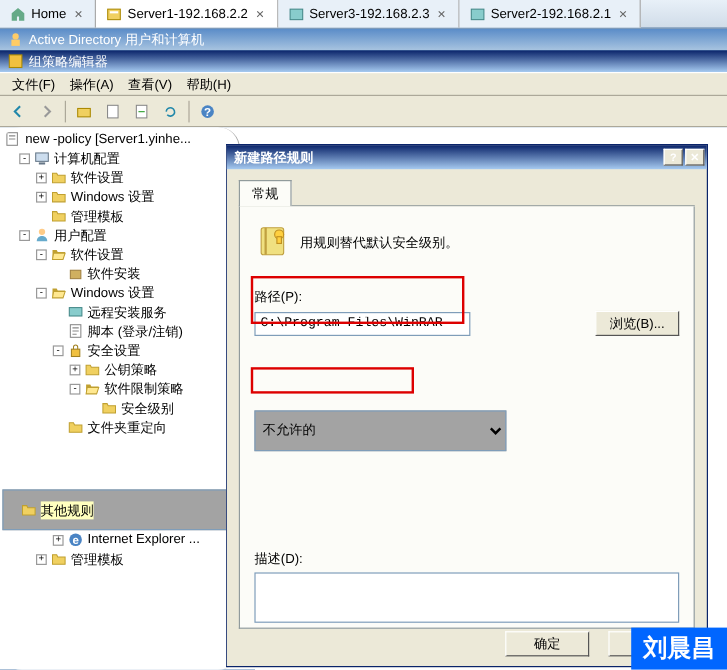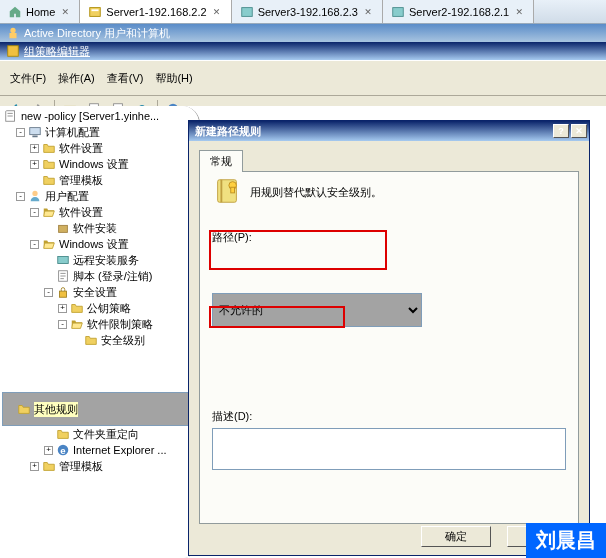--- a/index.html
+++ b/index.html
@@ -10,25 +10,25 @@
 .tab { display: flex; align-items: center; gap: 4px; padding: 0 8px; border-right: 1px solid #aaa; background: #e8f0f8; cursor: pointer; }
 .tab.active { background: #fff; }
 .tab .ticon { width: 14px; height: 14px; display: inline-block; }
 .tab .close { width: 12px; height: 12px; display: flex; align-items: center; justify-content: center; font-size: 9px; color: #666; }
 
 
 .ad-title { height: 18px; background: linear-gradient(#5a8cc8, #a8c4e0); color: #fff; padding: 1px 6px; font-size: 12px; display: flex; align-items: center; }
 .ad-title .icn { width: 14px; height: 14px; margin-right: 4px; }
 
 
-.win-title { height: 18px; background: linear-gradient(#0a246a, #a6caf0); color: #fff; padding: 1px 6px; font-size: 12px; display: flex; align-items: center; text-decoration: underline; }
+.win-title { height: 18px; background: linear-gradient(#0a246a, #a6caf0); color: #fff; padding: 1px 6px; font-size: 12px; display: flex; align-items: center; }
 .win-title .icn { width: 14px; height: 14px; margin-right: 4px; }
 
 
-.menubar { height: 36px; background: #ece9d8; border-top: 1px solid #fff; border-bottom: 1px solid #aca899; display: flex; align-items: center; padding: 0 4px; }
+.menubar { height: 20px; background: #ece9d8; border-top: 1px solid #fff; border-bottom: 1px solid #aca899; display: flex; align-items: center; padding: 0 4px; }
 .menubar span { padding: 2px 6px; cursor: pointer; }
 
 
 .toolbar { height: 26px; background: #ece9d8; border-bottom: 1px solid #aca899; display: flex; align-items: center; gap: 2px; padding: 0 4px; }
 .tbtn { width: 22px; height: 22px; border: 1px solid transparent; display: flex; align-items: center; justify-content: center; cursor: pointer; }
 .tsep { width: 1px; height: 18px; background: #aca899; margin: 0 2px; }
 
 
 .main { position: absolute; top: 106px; left: 0; right: 0; bottom: 0; display: flex; background: #fff; }
 
@@ -49,21 +49,21 @@
 
 .dialog { position: absolute; left: 188px; top: 120px; width: 402px; height: 436px; background: #ece9d8; border: 1px solid #0a246a; }
 .dlg-title { height: 20px; background: linear-gradient(#0a246a, #a6caf0); color: #fff; display: flex; align-items: center; justify-content: space-between; padding: 0 2px 0 6px; font-size: 12px; font-weight: bold; }
 .dlg-btns { display: flex; gap: 2px; }
 .dlg-btn { width: 16px; height: 14px; background: #ece9d8; border: 1px solid #fff; border-right-color: #555; border-bottom-color: #555; display: flex; align-items: center; justify-content: center; font-size: 9px; font-family: Arial; cursor: pointer; }
 
 .dlg-body { padding: 8px 10px; height: calc(100% - 20px); position: relative; }
 .tabrow { display: flex; border-bottom: 1px solid #919b9c; }
 .dtab { background: #ece9d8; border: 1px solid #919b9c; border-bottom: none; padding: 3px 10px; position: relative; top: 1px; background: #fcfcf8; cursor: pointer; }
 
-.panel { border: 1px solid #919b9c; border-top: none; background: #fcfcf8; padding: 4px 12px; height: 352px; }
+.panel { border: 1px solid #919b9c; border-top: none; background: #fcfcf8; padding: 14px 12px; height: 352px; }
 .inforow { display: flex; align-items: center; gap: 8px; margin-bottom: 22px; }
 .book-icon { width: 30px; height: 32px; }
 
 .fld-label { margin-bottom: 4px; }
 .row { display: flex; align-items: center; gap: 8px; margin-bottom: 18px; }
 .txt { border: 1px solid #7f9db9; background: #fff; padding: 2px 4px; font-family: "Courier New", monospace; font-size: 11px; height: 20px; }
 .txt.path { width: 180px; }
 .sel { border: 1px solid #7f9db9; background: #a3a3a3; height: 34px; width: 210px; font-size: 11px; padding: 1px 2px; margin-top: 44px; }
 .hl-red { position: absolute; border: 2px solid #d00; pointer-events: none; }
 .btn { background: #ece9d8; border: 1px solid #555; border-top-color: #fff; border-left-color: #fff; padding: 2px 10px; min-width: 70px; cursor: pointer; }
@@ -281,33 +281,33 @@
             </svg></span>
           <span class="lbl">软件限制策略</span>
         </div>
         <div class="tn indent-5">
           <span class="exp none"></span>
           <span class="ticon"><svg viewBox="0 0 16 16">
               <path d="M2 4h4l1 2h7v7H2z" fill="#f0d060" stroke="#c0a030"></path>
             </svg></span>
           <span class="lbl">安全级别</span>
         </div>
+        <div class="tn indent-3">
+          <span class="exp none"></span>
+          <span class="ticon"><svg viewBox="0 0 16 16">
+              <path d="M2 4h4l1 2h7v7H2z" fill="#f0d060" stroke="#c0a030"></path>
+            </svg></span>
+          <span class="lbl">文件夹重定向</span>
+        </div>
         <div class="tn indent-5 sel">
           <span class="exp none"></span>
           <span class="ticon"><svg viewBox="0 0 16 16">
               <path d="M2 4h4l1 2h7v7H2z" fill="#f0d060" stroke="#c0a030"></path>
             </svg></span>
           <span class="lbl">其他规则</span>
-        </div>
-        <div class="tn indent-3">
-          <span class="exp none"></span>
-          <span class="ticon"><svg viewBox="0 0 16 16">
-              <path d="M2 4h4l1 2h7v7H2z" fill="#f0d060" stroke="#c0a030"></path>
-            </svg></span>
-          <span class="lbl">文件夹重定向</span>
         </div>
         <div class="tn indent-3">
           <span class="exp">+</span>
           <span class="ticon"><svg viewBox="0 0 16 16">
               <circle cx="8" cy="8" r="6" fill="#4a84c4"></circle>
               <text x="8" y="12" text-anchor="middle" fill="#fff" font-size="9" font-weight="bold">e</text>
             </svg></span>
           <span class="lbl">Internet Explorer ...</span>
         </div>
         <div class="tn indent-2">
@@ -338,20 +338,25 @@
         <span class="book-icon"><svg viewBox="0 0 32 32">
               <rect x="6" y="4" width="20" height="24" rx="2" fill="#f0e080" stroke="#c0a040"></rect>
               <rect x="9" y="4" width="2" height="24" fill="#c0a040"></rect>
               <circle cx="22" cy="10" r="4" fill="#ffd040" stroke="#c09020"></circle>
               <rect x="20" y="12" width="4" height="6" fill="#ffd040" stroke="#c09020"></rect>
             </svg></span>
         <span>用规则替代默认安全级别。</span>
       </div>
 
       <div class="fld-label">路径(P):</div>
+      <div class="row">
+        <input class="txt path" value="C:\Program Files\WinRAR" style="">
+        <div style="flex:1"></div>
+        <button class="btn">浏览(B)...</button>
+      </div>
       <div class="hl-red" style="left:9px; top:58px; width:178px; height:40px;"></div>
 
       <div class="row">
         <select class="sel">
           <option>不允许的</option>
         </select>
       </div>
       <div class="hl-red" style="left:9px; top:134px; width:136px; height:22px;"></div>
 
       <div style="height:64px"></div>

